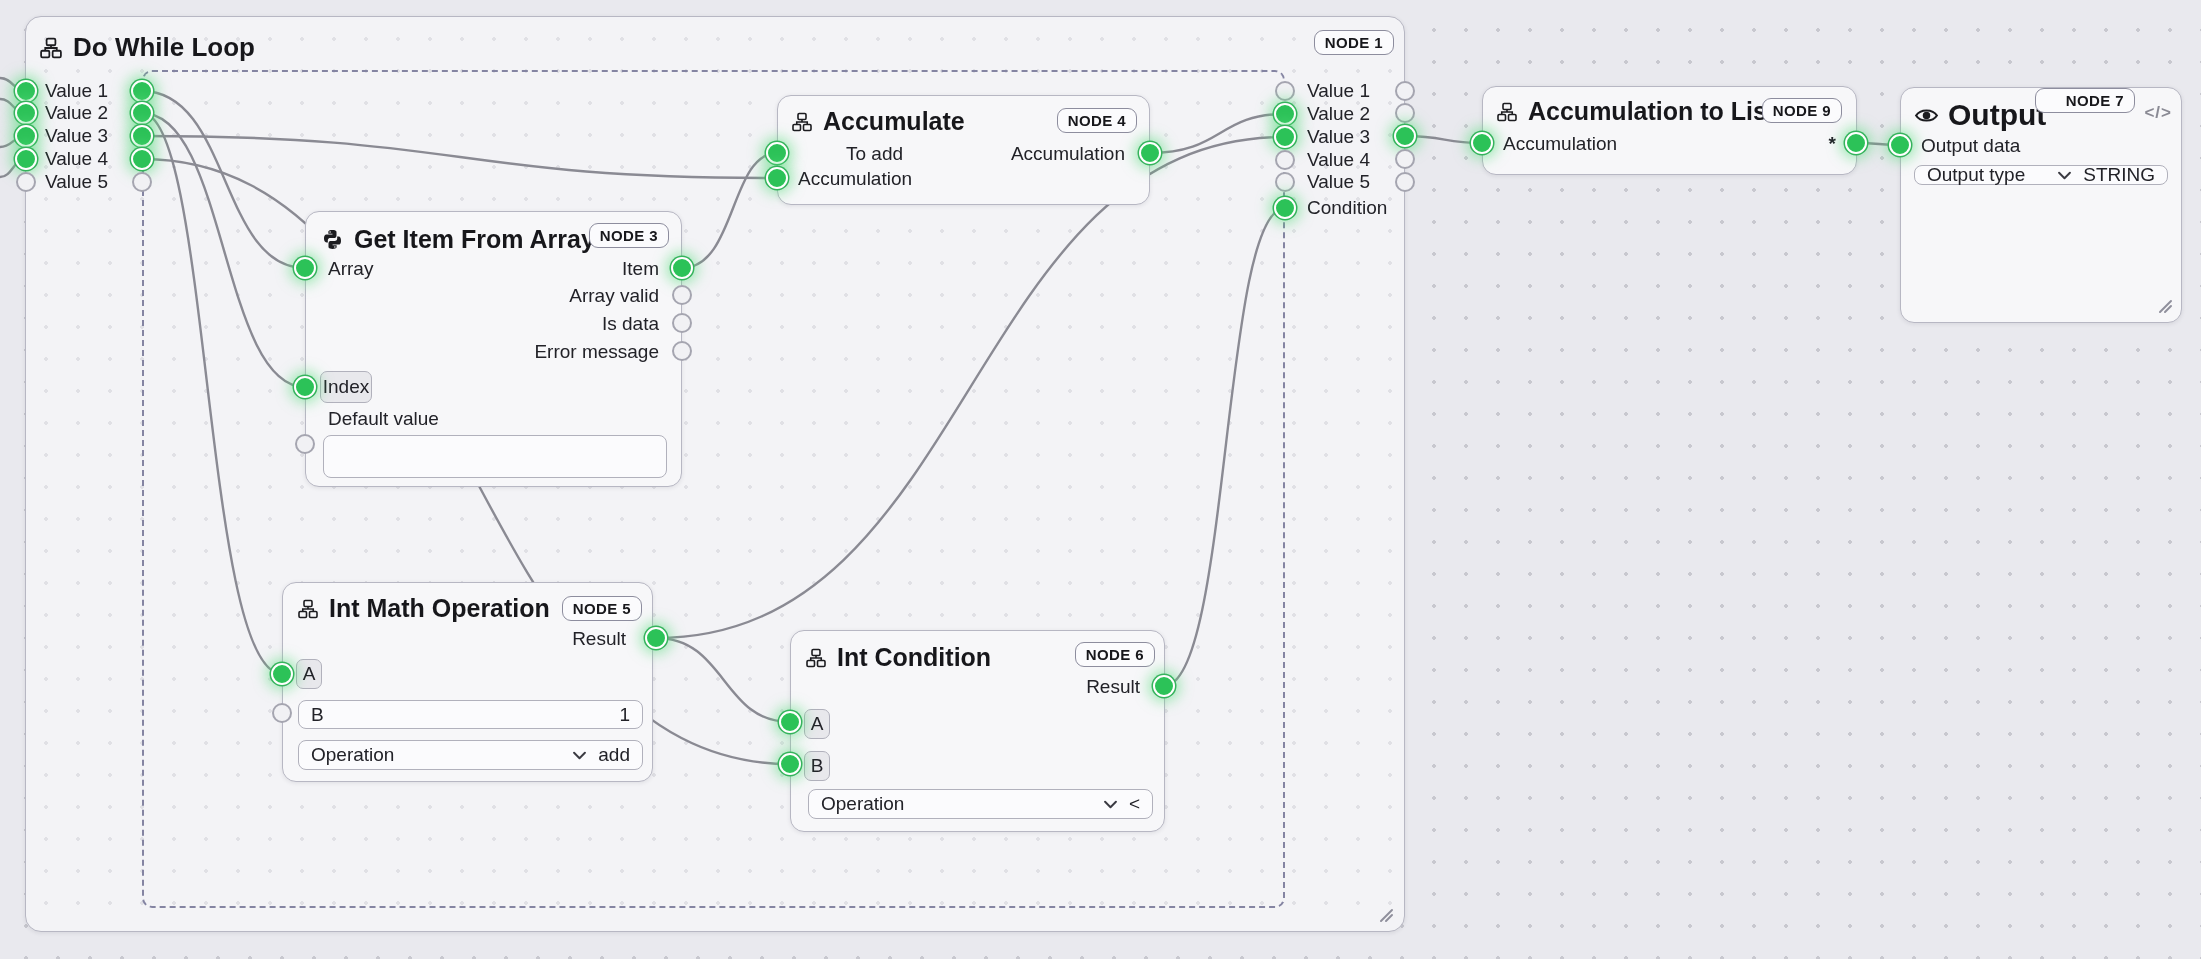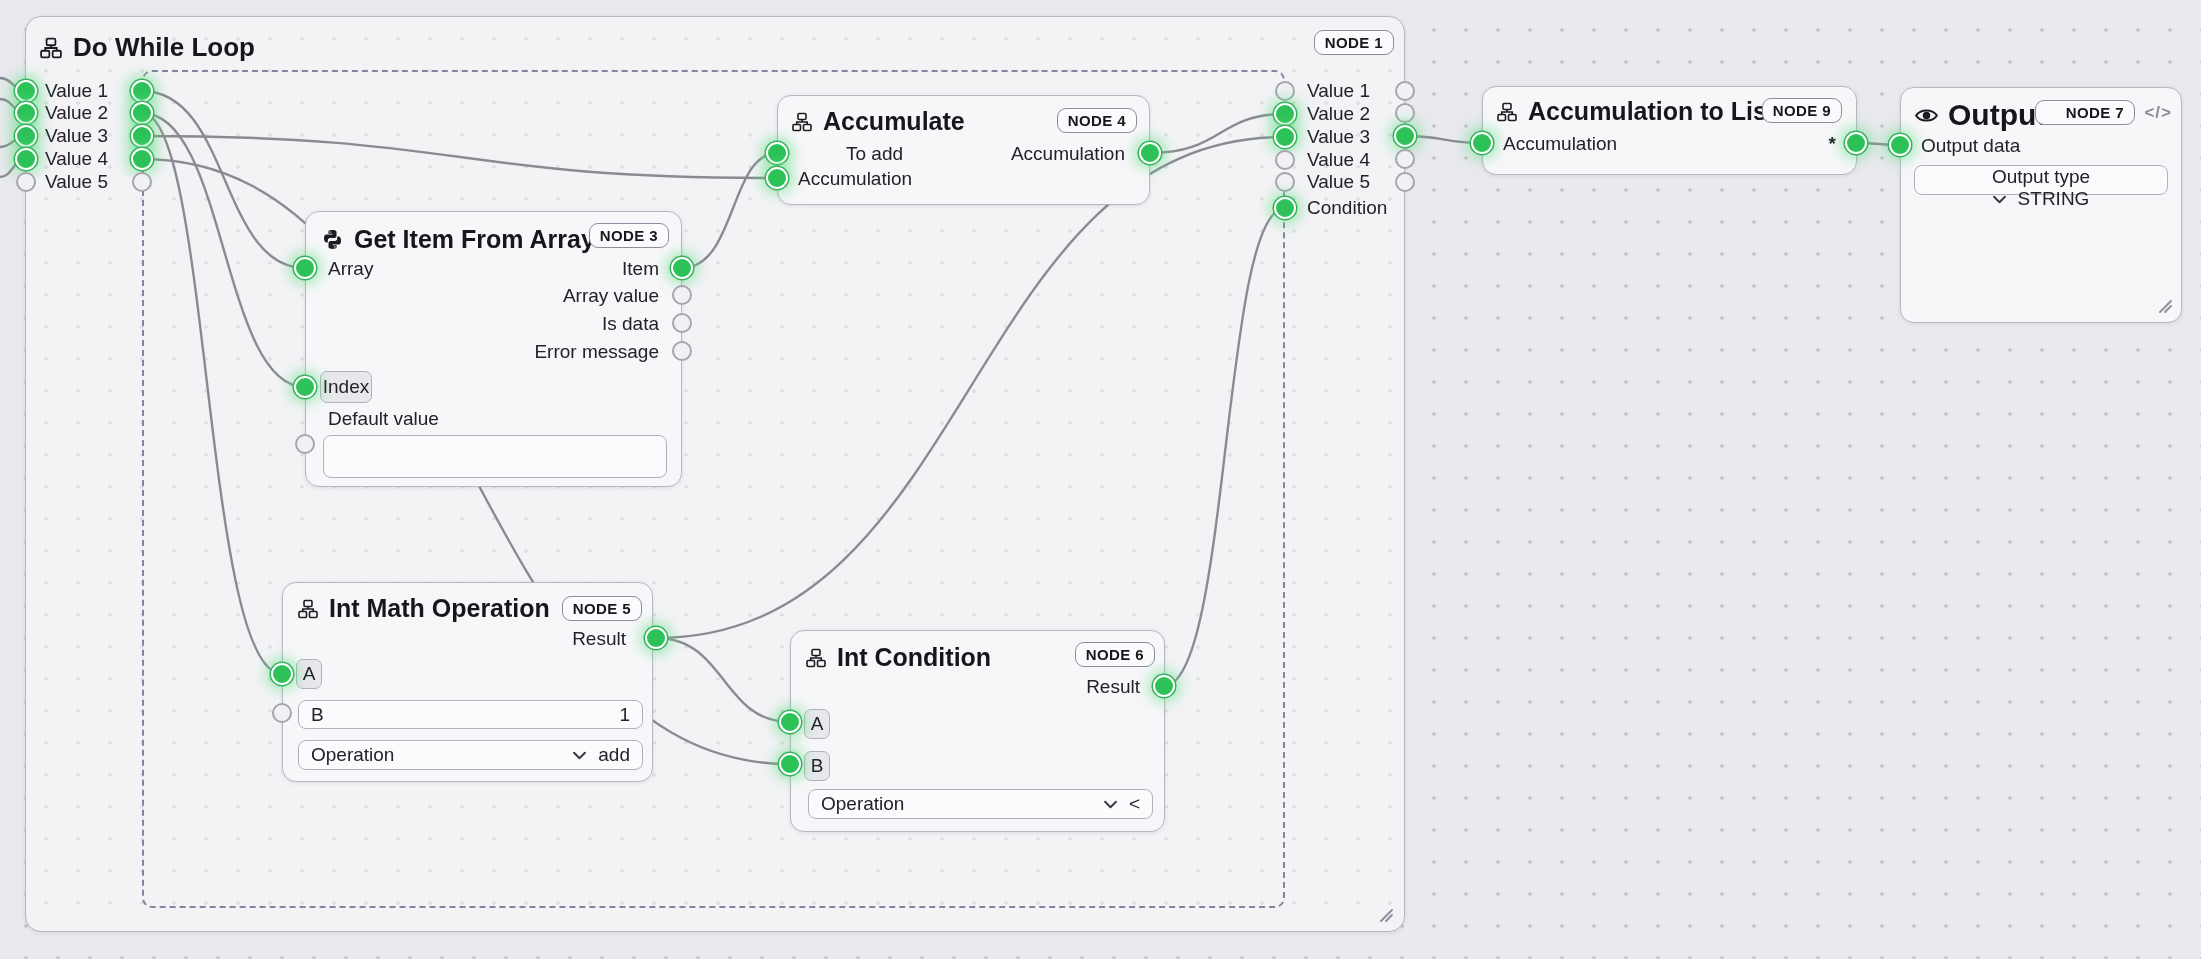--- a/index.html
+++ b/index.html
@@ -102,21 +102,21 @@
         <g fill="#1c1c20" fill-rule="evenodd">
           <path d="M9.86 1c-4.05 0-3.8 1.76-3.8 1.76v1.82h3.87v.55H4.53S1.9 4.84 1.9 8.9c0 4.05 2.29 3.91 2.29 3.91h1.37v-1.88s-.07-2.29 2.25-2.29h3.84s2.17.04 2.17-2.1V3.1S14.16 1 9.86 1zM7.73 2.23a.7.7 0 1 1 0 1.4.7.7 0 0 1 0-1.4z"></path>
           <path d="M10.14 19c4.05 0 3.8-1.76 3.8-1.76v-1.82h-3.87v-.55h5.4s2.63.29 2.63-3.77c0-4.05-2.29-3.91-2.29-3.91h-1.37v1.88s.07 2.29-2.25 2.29H8.35s-2.17-.04-2.17 2.1v3.44S5.84 19 10.14 19zm2.13-1.23a.7.7 0 1 1 0-1.4.7.7 0 0 1 0 1.4z"></path>
         </g>
       </svg>
       <span>Get Item From Array</span>
     </div>
     <div class="badge" style="right:12px;top:11px;">NODE 3</div>
     <div class="lbl" style="left:22px;top:46px;">Array</div>
     <div class="lbl r" style="right:22px;top:46px;">Item</div>
-    <div class="lbl r" style="right:22px;top:73px;">Array value</div>
+    <div class="lbl r" style="right:22px;top:73px;">Array valid</div>
     <div class="lbl r" style="right:22px;top:101px;">Is data</div>
     <div class="lbl r" style="right:22px;top:129px;">Error message</div>
     <div class="chip" style="left:14px;top:159px;width:52px;height:32px;">Index</div>
     <div class="lbl" style="left:22px;top:196px;">Default value</div>
     <textarea class="ta" style="left: 17px; top: 223px; width: 344px; height: 43px;"></textarea>
   </div>
 
   <div class="node" style="left:777px;top:95px;width:373px;height:110px;">
     <div class="title" style="left:14px;top:11px;font-size:25px;">
       <svg width="20" height="20" viewBox="0 0 20 20">
@@ -210,24 +210,24 @@
   </div>
 
   <div class="node" style="left:1900px;top:87px;width:282px;height:236px;">
     <div class="title" style="left:13px;top:10px;font-size:30px;gap:9px;">
       <svg width="25" height="21" viewBox="0 0 24 20">
         <path d="M2,10 C6,3.5 18,3.5 22,10 C18,16.5 6,16.5 2,10 Z" fill="none" stroke="#1c1c20" stroke-width="2"></path>
         <circle cx="12" cy="10" r="3.6" fill="#1c1c20"></circle>
       </svg>
       <span>Output</span>
     </div>
-    <div class="badge" style="right:46px;top:12px;padding-left:30px;">NODE 7</div>
+    <div class="badge" style="right:46px;top:0;padding-left:30px;">NODE 7</div>
     <div class="codeicon" style="right:9px;top:15px;">&lt;/&gt;</div>
     <div class="lbl" style="left:20px;top:47px;">Output data</div>
-    <div class="field" style="left:13px;top:77px;width:254px;height:30px;flex-direction:column;">
+    <div class="field" style="left:13px;top:77px;width:254px;height:20px;">
       <span>Output type</span>
       <span class="rightside">
         <svg width="13" height="9" viewBox="0 0 12 8">
           <polyline points="1,1.5 6,6.5 11,1.5" fill="none" stroke="#3a3a42" stroke-width="1.8" stroke-linecap="round" stroke-linejoin="round"></polyline>
         </svg>
         <span>STRING</span>
       </span>
     </div>
     <svg class="handle" style="right:8px;bottom:8px;" width="18" height="18" viewBox="0 0 18 18">
       <g stroke="#8f8f9c" stroke-width="2" stroke-linecap="round">

